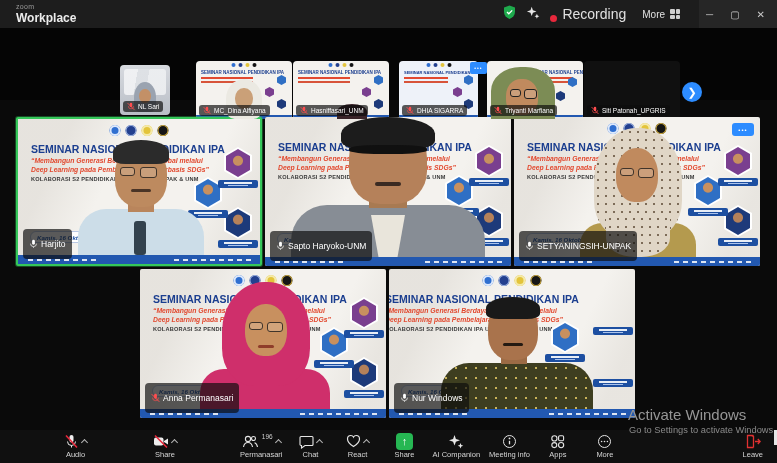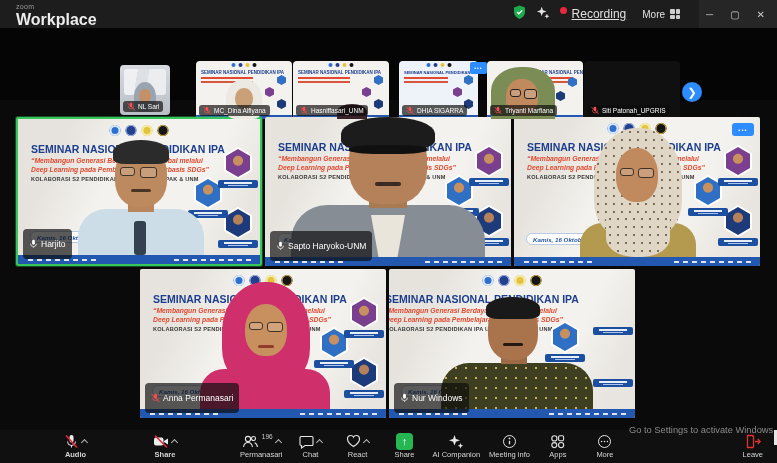--- a/index.html
+++ b/index.html
@@ -5,25 +5,25 @@
   html,body{margin:0;padding:0;background:#000;}
   .app{position:relative;width:777px;height:463px;background:#0a0a0a;overflow:hidden;
        font-family:"Liberation Sans",sans-serif;-webkit-font-smoothing:antialiased;}
   i,b,span,div{box-sizing:border-box;}
   i{display:block;font-style:normal;}
 
   
   .topbar{position:absolute;left:0;top:0;width:777px;height:28px;background:#1d1d1d;z-index:40;}
   .logo{position:absolute;left:16px;top:3px;line-height:1;}
   .logo .z{font-size:7px;color:#9a9a9a;letter-spacing:.3px;}
-  .logo .w{font-size:16px;color:#ececec;font-weight:bold;margin-top:2px;}
+  .logo .w{font-size:12px;color:#ececec;font-weight:bold;margin-top:2px;}
   .tb-right{position:absolute;right:0;top:0;height:28px;display:flex;align-items:center;}
   .winpanel{position:absolute;right:0;top:0;width:78px;height:28px;background:#262626;}
   .enc{display:flex;align-items:center;gap:10px;margin-right:10px;position:relative;z-index:2;}
-  .rec{display:flex;align-items:flex-start;gap:5px;color:#e0e0e0;font-size:12px;text-decoration:underline;}
+  .rec{display:flex;align-items:flex-end;gap:5px;color:#e0e0e0;font-size:14px;}
   .rec-dot{width:7px;height:7px;border-radius:50%;background:#e8283c;}
   .viewbtn{display:flex;align-items:center;gap:5px;color:#e0e0e0;font-size:10px;padding:3px 6px;border-radius:3px;}
   .gridic{width:10px;height:10px;display:grid;grid-template-columns:1fr 1fr;grid-template-rows:1fr 1fr;gap:1px;}
   .gridic i{background:#cfcfcf;border-radius:1px;}
   .wctrl{display:flex;align-items:center;gap:17px;margin:0 12px 0 10px;color:#c9c9c9;font-size:10px;position:relative;z-index:2;}
   .wctrl span{cursor:default;}
 
   
   .strip{position:absolute;left:0;top:28px;width:777px;height:72px;background:#050505;}
   .thumb{position:absolute;background:#222;border-radius:4px;overflow:hidden;}
@@ -152,21 +152,21 @@
 
   .photo-bg{position:absolute;inset:0;background:linear-gradient(#d7dadf,#b9bec6);}
   .photo-bg:before{content:"";position:absolute;left:4px;top:4px;width:42px;height:26px;
       background:linear-gradient(100deg,#f2f3f5 0 30%,#dfe2e6 30% 55%,#eef0f2 55%);border-radius:3px;opacity:.9;}
 
   
   .toolbar{position:absolute;left:0;bottom:0;width:777px;height:33px;background:#101010;z-index:50;}
   .tbtn{display:flex;flex-direction:column;align-items:center;gap:2px;color:#d5d5d5;font-size:7.5px;line-height:1;}
   .icrow{height:16px;display:flex;align-items:center;gap:3px;}
   .caret{width:5px;height:5px;border-left:1.3px solid #b5b5b5;border-top:1.3px solid #b5b5b5;transform:rotate(45deg);margin-top:3px;}
-  .tb-left{position:absolute;left:64px;top:3px;display:flex;gap:66px;font-weight:bold;}
+  .tb-left{position:absolute;left:64px;top:3px;display:flex;gap:66px;}
   .tb-center{position:absolute;left:240px;top:3px;display:flex;align-items:flex-start;gap:9px;}
   .tb-center .tbtn{min-width:38px;}
   .count{font-size:6.5px;color:#cfcfcf;margin-left:1px;margin-top:-7px;}
   .share-ic{width:17px;height:17px;border-radius:4px;background:#26b753;color:#fff;font-size:11px;font-weight:bold;
       display:flex;align-items:center;justify-content:center;}
   .leavebtn{position:absolute;right:14px;top:3px;}
   .edgebar{position:absolute;right:0;top:430px;width:3px;height:15px;background:#e6e6e6;z-index:60;}
 
   
   .wm1{position:absolute;left:628px;top:406px;font-size:15px;color:#969696;z-index:55;}
@@ -483,20 +483,28 @@
         </div>
     </div>
     <div class="person p-setya">
         <i class="pb"></i>
         <i class="pt"></i>
         <i class="px"></i>
         <i class="ph"></i>
         <i class="pg"></i>
       </div>
     <div class="tile-ellipsis">•••</div>
+    <div class="tag">
+      <svg width="9" height="10" viewBox="0 0 13 13">
+          <rect x="4.5" y="0.5" width="4" height="7" rx="2" fill="#fff"></rect>
+          <path d="M2.2 6a4.3 4.3 0 0 0 8.6 0" fill="none" stroke="#fff"></path>
+          <path d="M6.5 10.3V12" stroke="#fff"></path>
+        </svg>
+      <span>SETYANINGSIH-UNPAK</span>
+    </div>
   </div>
 
   <div class="tile" style="left:140px;top:269px;">
     <div class="slide">
       <div class="logos">
           <i class="lg l1"></i>
           <i class="lg l2"></i>
           <i class="lg l3"></i>
           <i class="lg l4"></i>
         </div>
@@ -571,20 +579,21 @@
     <div class="tag">
       <svg width="9" height="10" viewBox="0 0 13 13">
           <rect x="4.5" y="0.5" width="4" height="7" rx="2" fill="#fff"></rect>
           <path d="M2.2 6a4.3 4.3 0 0 0 8.6 0" fill="none" stroke="#fff"></path>
           <path d="M6.5 10.3V12" stroke="#fff"></path>
         </svg>
       <span>Nur Windows</span>
     </div>
   </div>
 
+  <div class="wm1">Activate Windows</div>
   <div class="wm2">Go to Settings to activate Windows.</div>
   <div class="edgebar"></div>
 
   <div class="toolbar">
 
     <div class="tb-left">
       <div class="tbtn">
         <div class="icrow">
           <svg width="15" height="15" viewBox="0 0 15 15">
               <rect x="5.5" y="1" width="4" height="7.5" rx="2" fill="#ededed"></rect>

